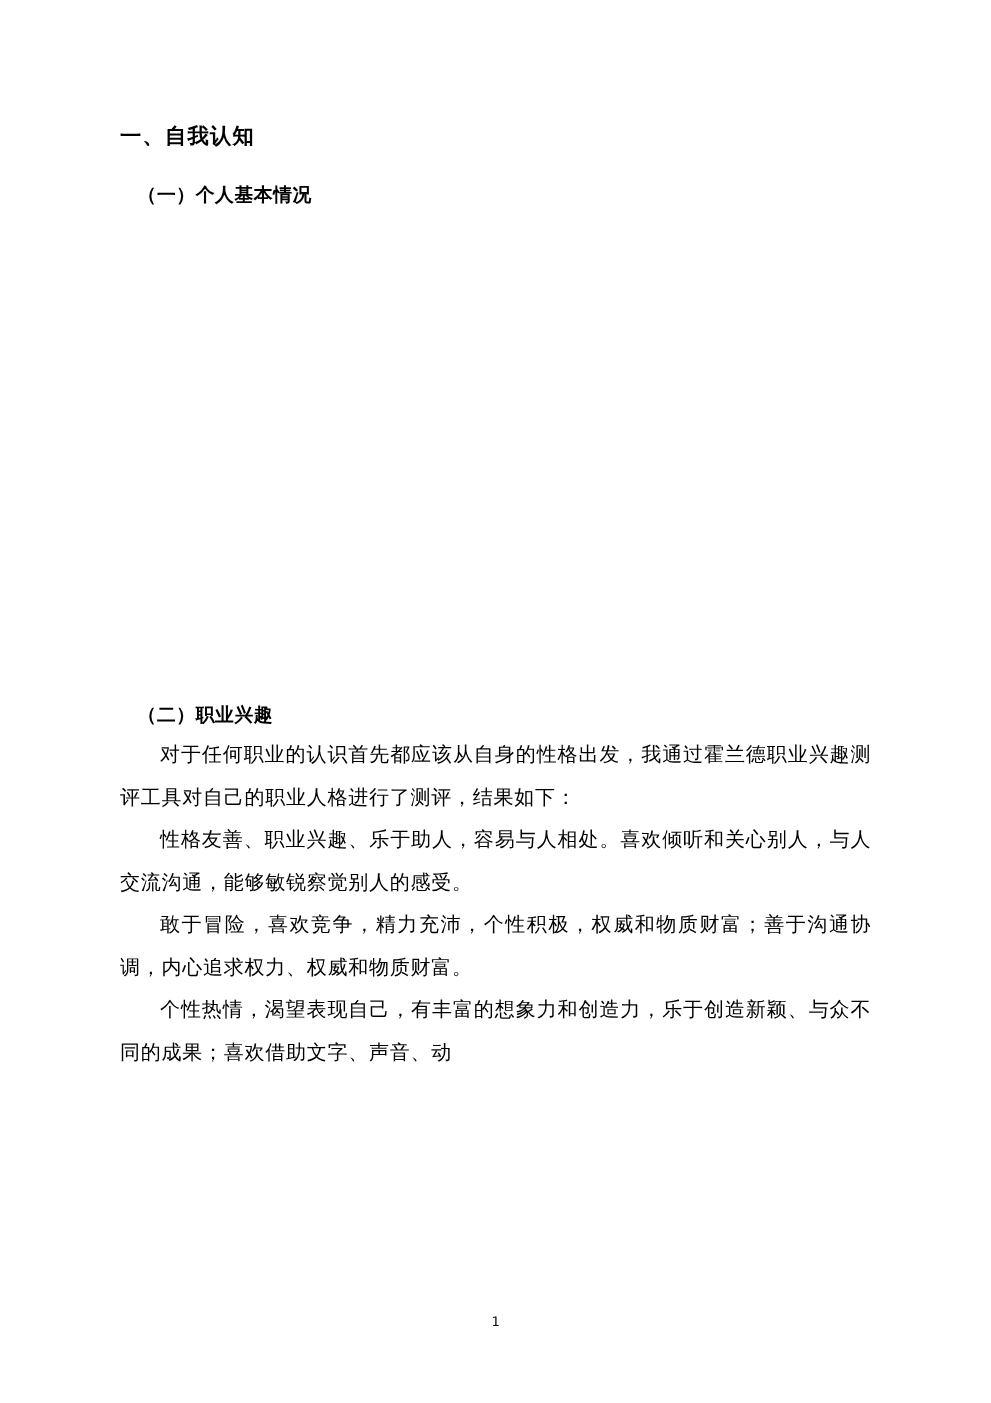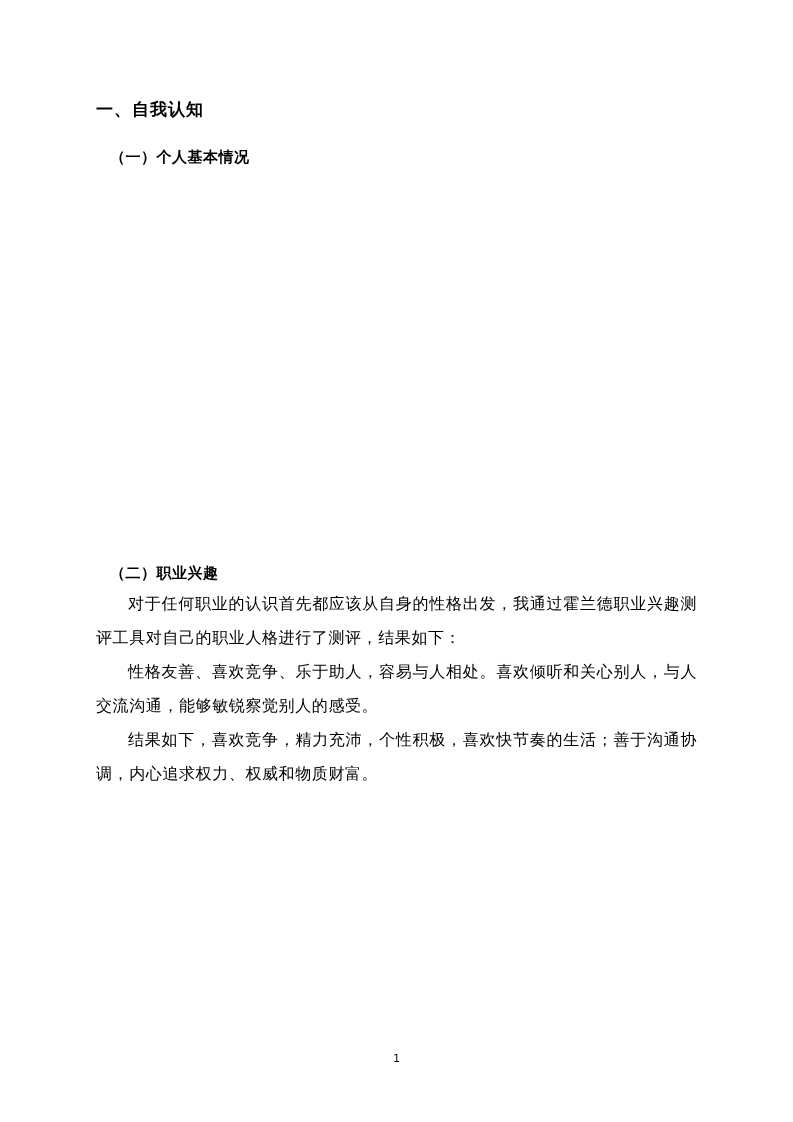--- a/index.html
+++ b/index.html
@@ -95,19 +95,20 @@
       <h2 class="heading-2">（一）个人基本情况</h2>
     </div>
 
     <div class="blank-region"></div>
 
     <div class="h2-wrap-2 indent-h2">
       <h2 class="heading-2">（二）职业兴趣</h2>
     </div>
 
     <p class="para">对于任何职业的认识首先都应该从自身的性格出发，我通过霍兰德职业兴趣测评工具对自己的职业人格进行了测评，结果如下：</p>
-    <p class="para">性格友善、喜欢竞争、乐于助人，容易与人相处。喜欢倾听和关心别人，与人交流沟通，能够敏锐察觉别人的感受。</p>
-    <p class="para">结果如下，喜欢竞争，精力充沛，个性积极，喜欢快节奏的生活；善于沟通协调，内心追求权力、权威和物质财富。</p>
+    <p class="para">性格友善、职业兴趣、乐于助人，容易与人相处。喜欢倾听和关心别人，与人交流沟通，能够敏锐察觉别人的感受。</p>
+    <p class="para">敢于冒险，喜欢竞争，精力充沛，个性积极，权威和物质财富；善于沟通协调，内心追求权力、权威和物质财富。</p>
+    <p class="para">个性热情，渴望表现自己，有丰富的想象力和创造力，乐于创造新颖、与众不同的成果；喜欢借助文字、声音、动</p>
 
   </div>
 
   <div class="page-number">1</div>
 </div>
 
 </body></html>

